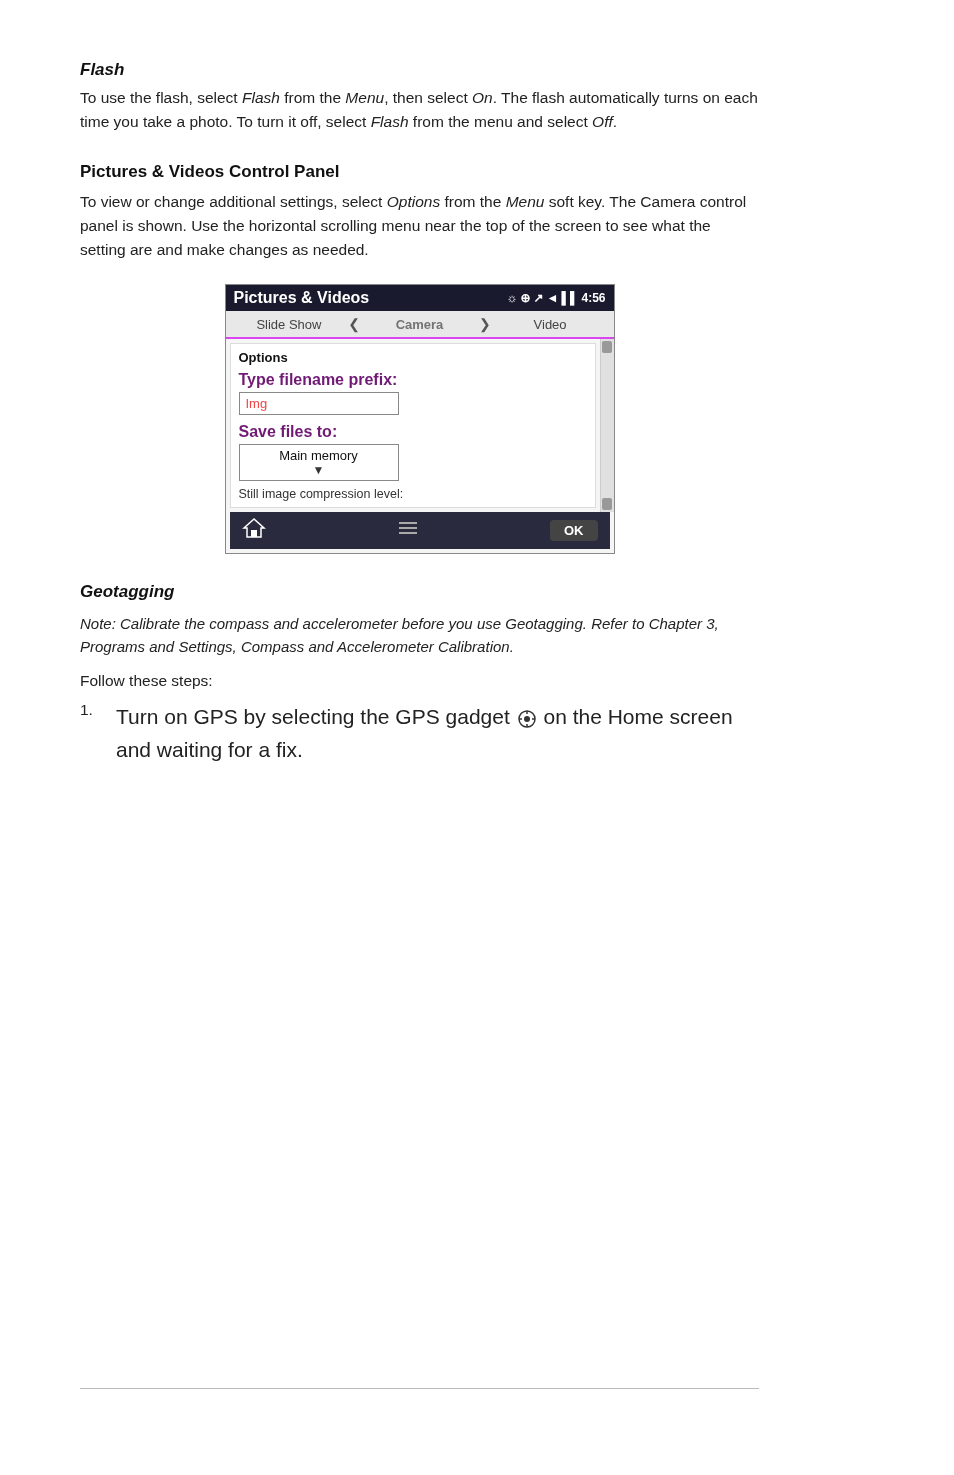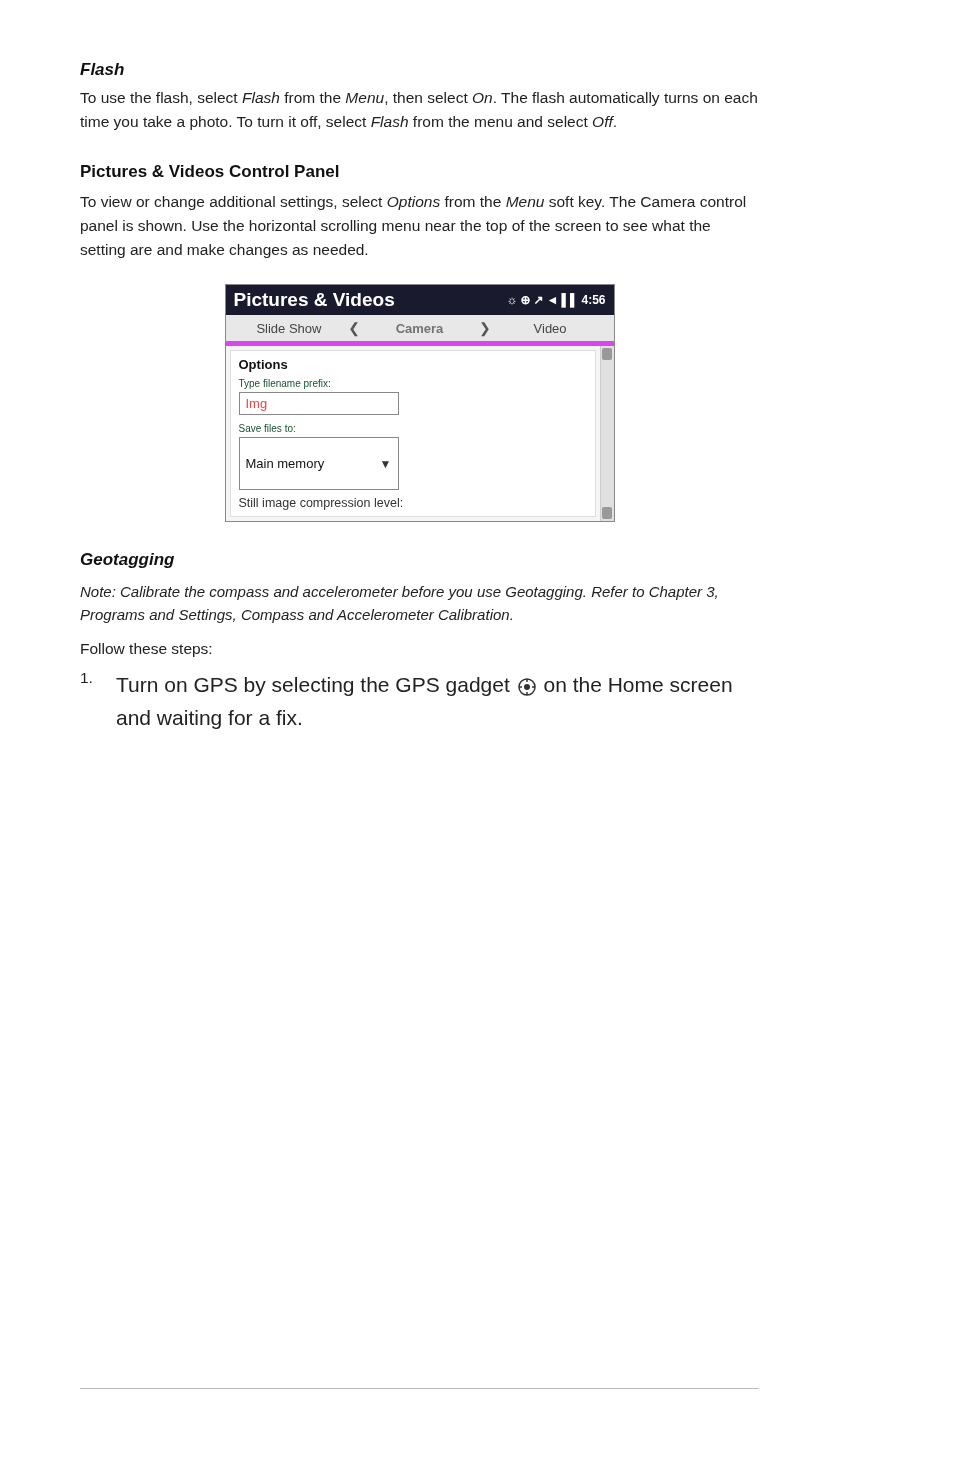--- a/index.html
+++ b/index.html
@@ -61,33 +61,33 @@
       color: #fff;
       display: flex;
       align-items: center;
       justify-content: space-between;
       padding: 4px 8px;
       font-size: 13px;
       font-weight: bold;
     }
     .phone-title-bar .title-left {
       font-weight: bold;
-      font-size: 19px;
+      font-size: 16px;
     }
     .phone-title-bar .title-right {
       font-size: 12px;
       display: flex;
       align-items: center;
       gap: 3px;
     }
     .phone-nav-bar {
       display: flex;
       align-items: center;
       background: #e8e8e8;
-      border-bottom: 5px solid #d946ef;
+      border-bottom: 2px solid #d946ef;
       padding: 5px 8px;
       font-size: 13px;
       justify-content: flex-end;
     }
     .phone-nav-bar .nav-item {
       flex: 1;
       text-align: center;
       color: #444;
     }
     .phone-nav-bar .nav-item.active {
@@ -105,48 +105,50 @@
       margin: 4px;
       padding: 6px 8px;
     }
     .phone-section-label {
       font-weight: bold;
       font-size: 13px;
       margin-bottom: 6px;
       color: #111;
     }
     .phone-field-label {
-      font-size: 10px;
-      color: #14532d;
+      font-size: 16px;
+      color: #701a75;
       margin-bottom: 3px;
+      font-weight: bold;
     }
     .phone-input {
       border: 1px solid #888;
       background: #fff;
       padding: 3px 6px;
       font-size: 13px;
       width: 160px;
       margin-bottom: 8px;
       color: #ef4444;
     }
     .phone-select-row {
       display: flex;
       align-items: center;
       margin-bottom: 6px;
     }
     .phone-select {
       border: 1px solid #888;
       background: #fff;
-      padding: 18px 6px;
+      padding: 3px 6px;
       font-size: 13px;
       width: 160px;
       color: #111;
       display: flex;
       align-items: center;
       justify-content: space-between;
+      flex-direction: column;
     }
     .phone-select .dropdown-arrow {
       font-size: 12px;
       color: #333;
     }
     .phone-still-label {
       font-size: 12.5px;
       color: #333;
       margin-top: 2px;
     }
@@ -272,20 +274,36 @@
           </div>
           <div class="phone-still-label">Still image compression level:</div>
         </div>
 
         <div style="width:14px;background:#e0e0e0;border-left:1px solid #ccc;position:relative;display:flex;flex-direction:column;align-items:center;padding:2px 0;">
           <div style="width:10px;height:12px;background:#999;border-radius:2px;margin-bottom:auto;"></div>
           <div style="width:10px;height:12px;background:#999;border-radius:2px;margin-top:auto;"></div>
         </div>
       </div>
 
+      <div class="phone-bottom-bar">
+        <div class="phone-home-icon">
+          <svg width="24" height="22" viewBox="0 0 24 22">
+            <polygon points="12,2 2,11 5,11 5,20 19,20 19,11 22,11" fill="none" stroke="#fff" stroke-width="1.5"></polygon>
+            <rect x="9" y="13" width="6" height="7" fill="#fff"></rect>
+          </svg>
+        </div>
+        <div>
+          <svg width="22" height="16" viewBox="0 0 22 16">
+            <rect x="2" y="1" width="18" height="2" fill="#aaa"></rect>
+            <rect x="2" y="6" width="18" height="2" fill="#aaa"></rect>
+            <rect x="2" y="11" width="18" height="2" fill="#aaa"></rect>
+          </svg>
+        </div>
+        <div class="phone-ok-btn">OK</div>
+      </div>
     </div>
   </div>
 
   <div class="section">
     <div class="heading-italic">Geotagging</div>
     <p class="italic-note">Note: Calibrate the compass and accelerometer before you use Geotagging. Refer to Chapter 3, Programs and Settings, Compass and Accelerometer Calibration.</p>
     <p class="body-text">Follow these steps:</p>
     <div class="step-item">
       <span class="step-num">1.</span>
       <span class="step-text">

